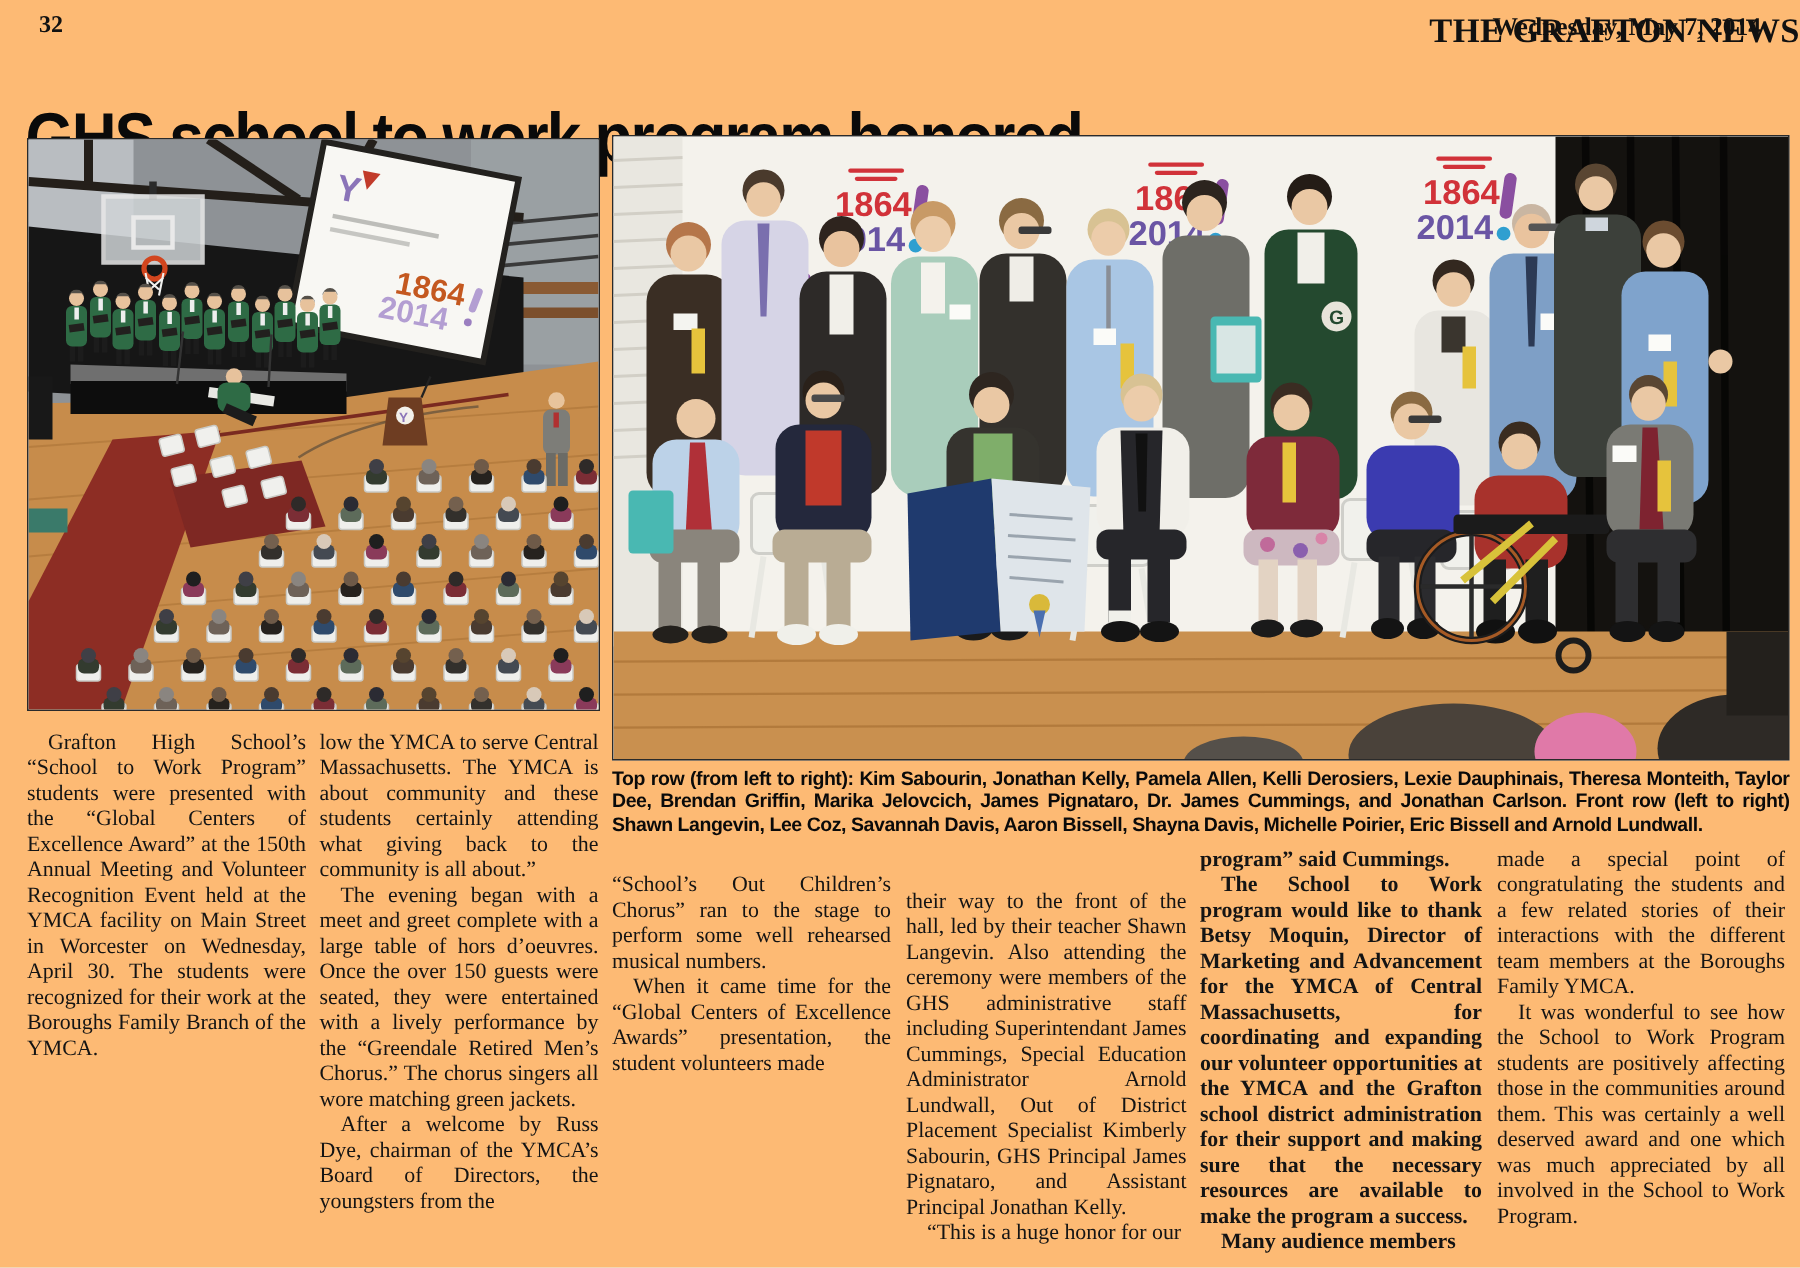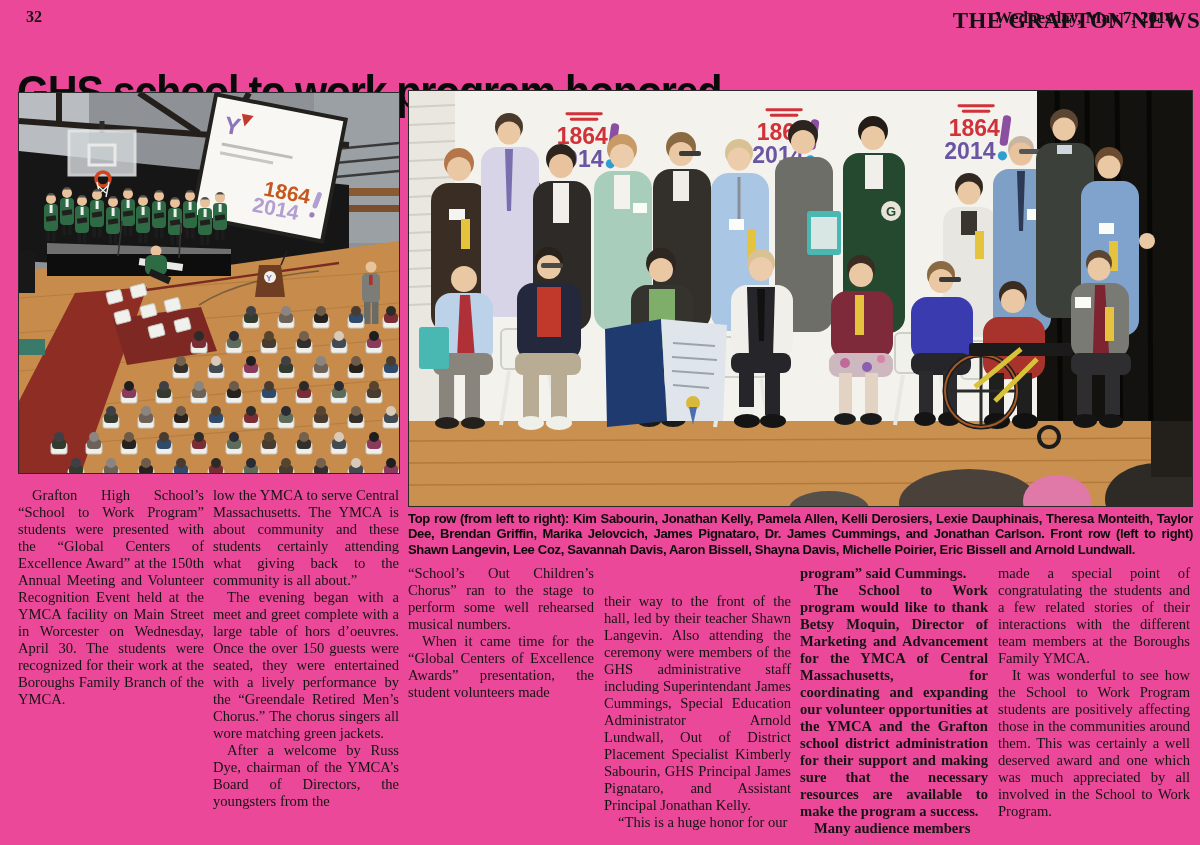--- a/index.html
+++ b/index.html
@@ -1,16 +1,16 @@
 <!DOCTYPE html>
 <html><head>
 <meta charset="utf-8">
 <style>
   html,body{margin:0;padding:0;background:#e9e9e9;}
-  #page{position:relative;width:1200px;height:845px;background:#ec4899;overflow:hidden;
+  #page{position:relative;width:1200px;height:845px;background:#fdba74;overflow:hidden;
         font-family:"Liberation Serif","DejaVu Serif",serif;color:#111;}
   
   .hdr{position:absolute;top:8px;font-weight:bold;font-size:16px;color:#111;}
   #page-num{left:26px;}
   #masthead{left:0;width:1200px;text-align:right;font-size:23px;letter-spacing:.3px;}
   #date{right:26px;font-size:17px;}
   
   #headline{position:absolute;left:17px;top:33px;font-family:"Liberation Sans","DejaVu Sans",sans-serif;
             font-weight:700;font-size:47px;letter-spacing:-1.5px;transform:scaleX(.88);transform-origin:left top;
             white-space:nowrap;color:#0a0a0a;}
@@ -22,21 +22,21 @@
   
   #caption{position:absolute;left:408px;top:511px;width:785px;
            font-family:"Liberation Sans","DejaVu Sans",sans-serif;font-weight:700;
            font-size:13px;line-height:15.4px;letter-spacing:-.3px;color:#0a0a0a;text-align:justify;}
   
   .col{position:absolute;font-size:14.6px;line-height:17px;text-align:justify;color:#141414;}
   .col p{margin:0;}
   .col p.indent{text-indent:14px;}
   #col1{left:18px;top:487px;width:186px;}
   #col2{left:213px;top:487px;width:186px;}
-  #col3{left:408px;top:565px;width:186px;}
+  #col3{left:408px;top:582px;width:186px;}
   #col4{left:604px;top:565px;width:187px;margin-top:28px;}
   #col5{left:800px;top:565px;width:188px;font-weight:bold;}
   #col6{left:998px;top:565px;width:192px;}
 </style>
 </head>
 <body>
 
 <div id="page">
 
   <div id="page-num" class="hdr">32</div>

